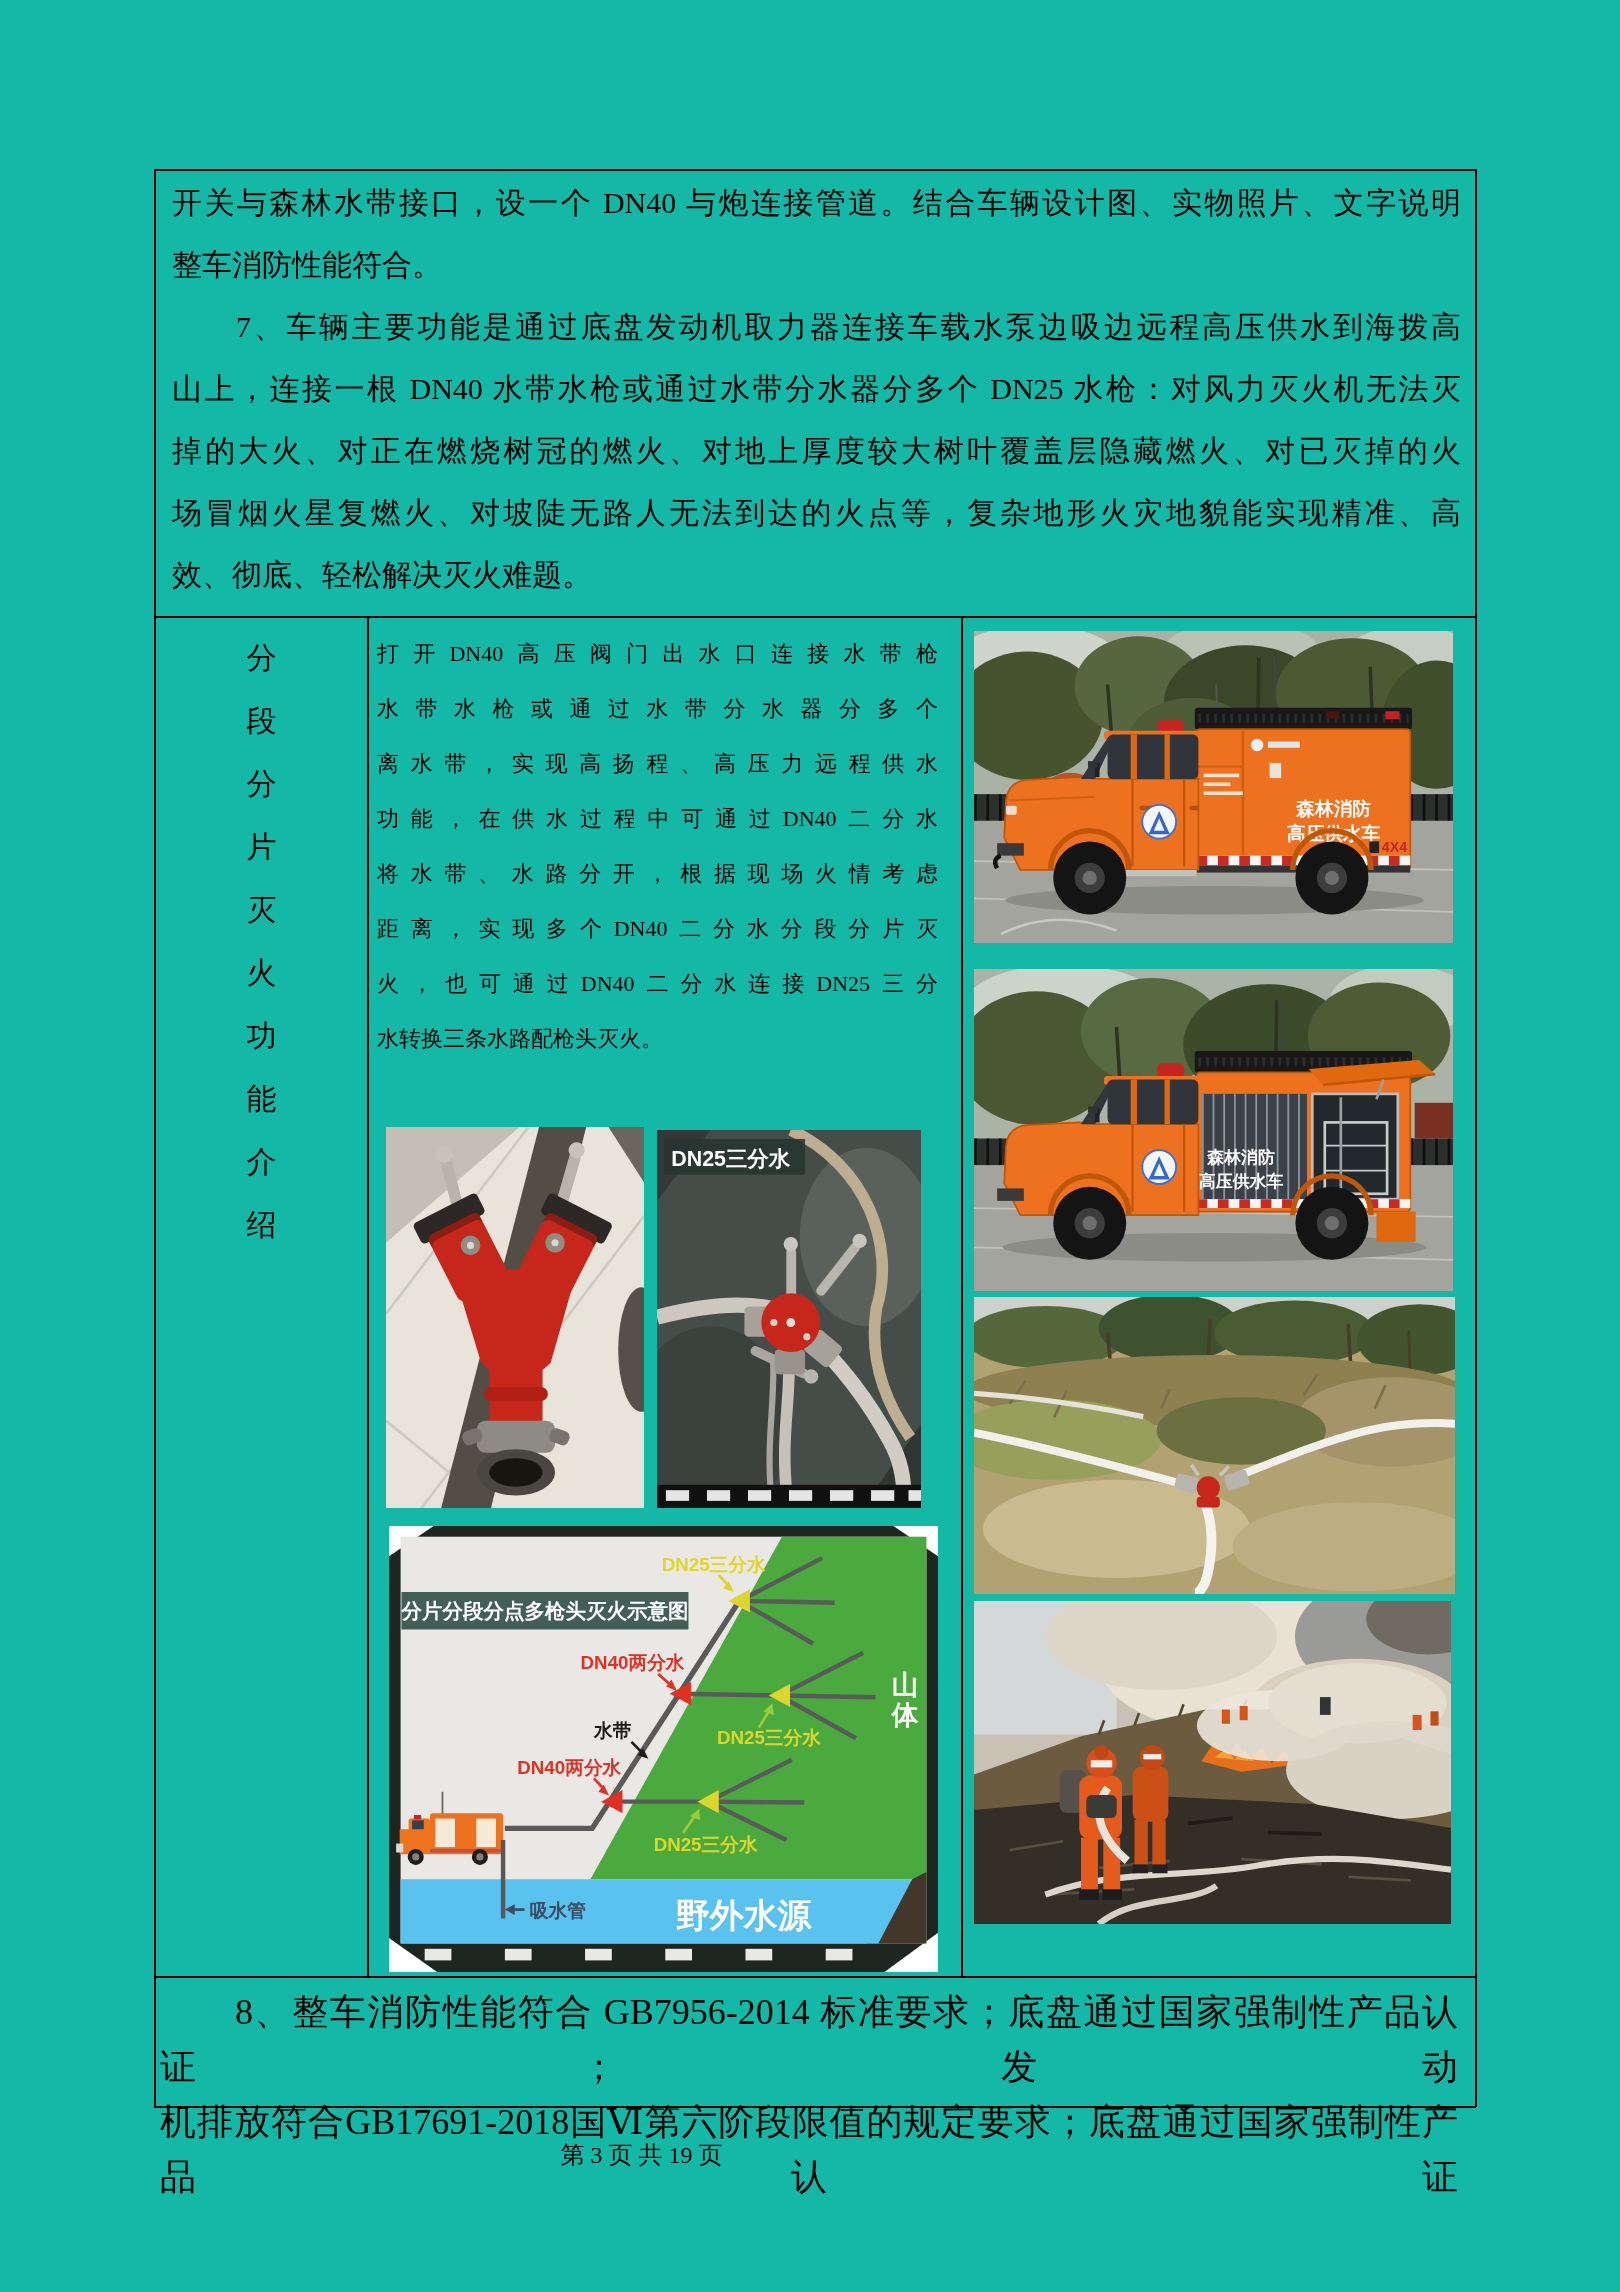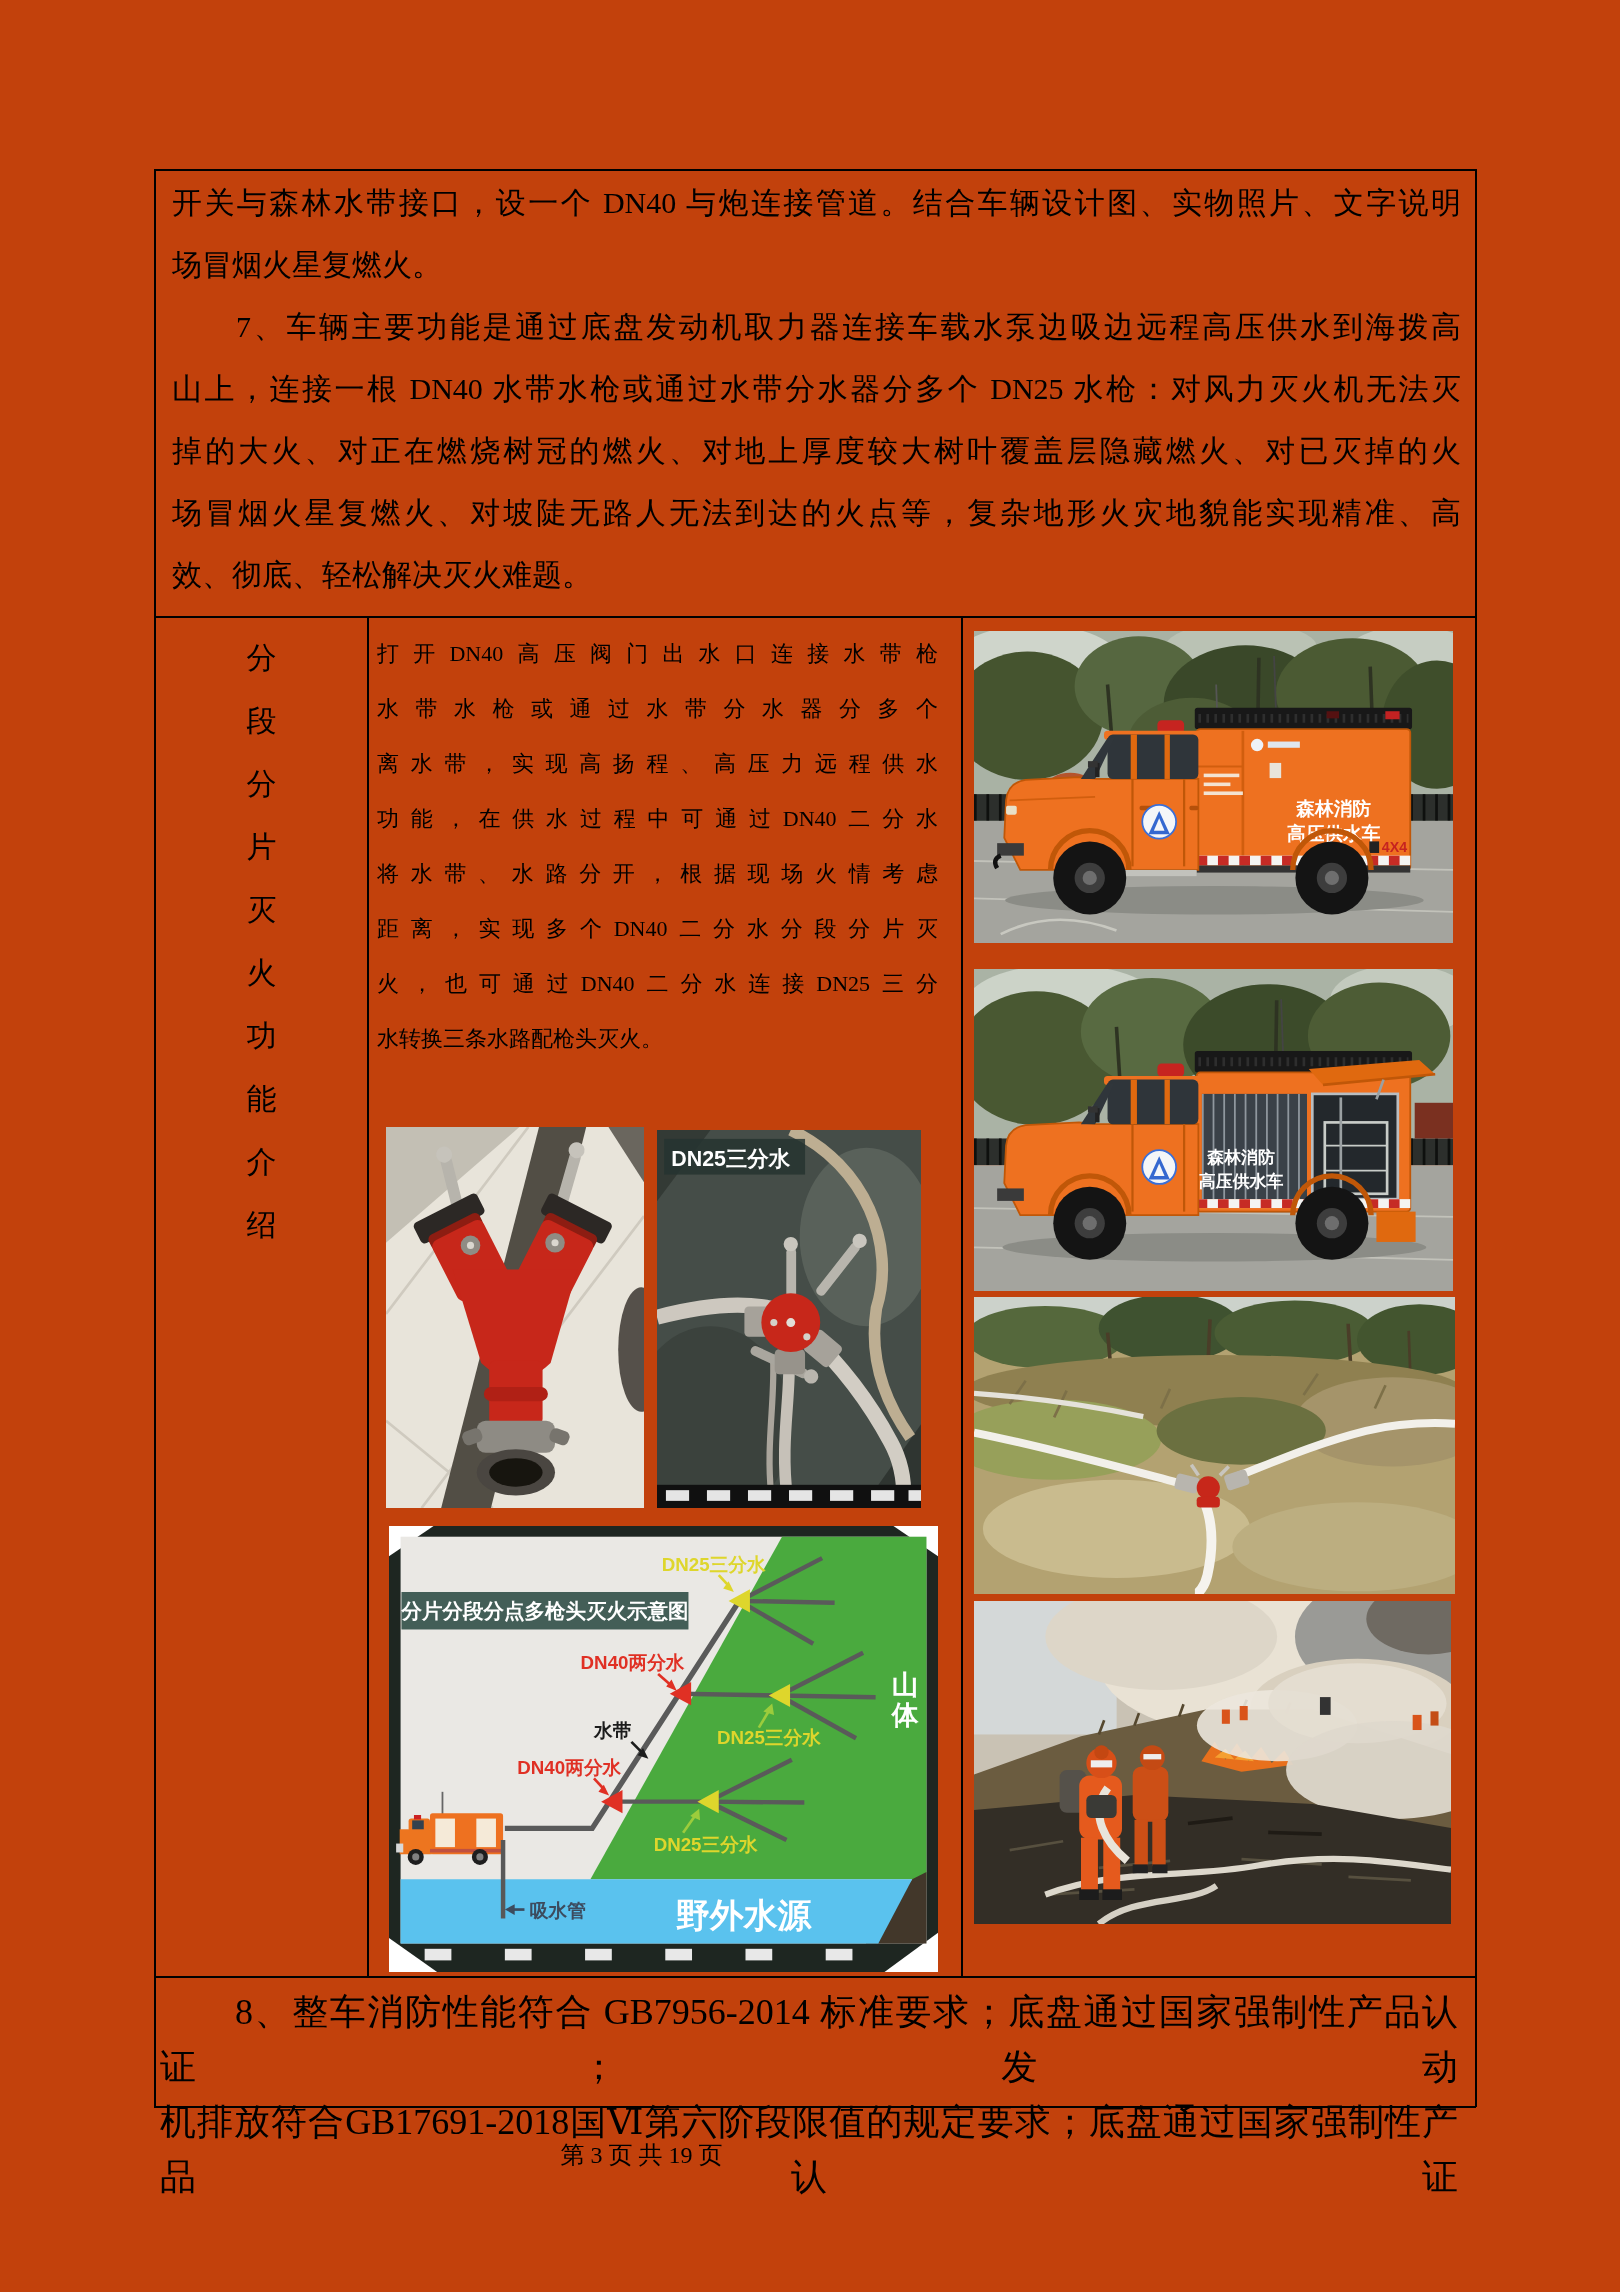--- a/index.html
+++ b/index.html
@@ -1,16 +1,16 @@
 <!DOCTYPE html>
 <html style="font-size:14.3px"><head>
 <meta charset="utf-8">
 <style>
   html,body{margin:0;padding:0;background:#ffffff;}
-  .page{position:relative;width:1621px;height:2293px;background:#c2410c;
+  .page{position:relative;width:1621px;height:2293px;background:#14b8a6;
         font-family:"Liberation Serif","DejaVu Serif",serif;color:#000;overflow:hidden;}
   .bline{position:absolute;background:#000;}
   .txt{position:absolute;}
   .tline{white-space:nowrap;}
   .tline.just{white-space:normal;text-align:justify;text-align-last:justify;}
   .tline.ind{text-indent:64px;}
   .row1{left:172px;top:172px;width:1289px;font-size:30px;line-height:62px;}
   .labelcol{left:156px;top:626px;width:211px;font-size:30px;line-height:63px;text-align:center;}
   .midtext{left:377px;top:626px;width:561px;font-size:22px;line-height:55px;}
   .row3{left:160px;top:1985px;width:1298px;font-size:36px;line-height:55px;}
@@ -36,21 +36,21 @@
   <div class="bline" style="left:154px;top:169px;width:1.8px;height:1938px;"></div>
   <div class="bline" style="left:1475px;top:169px;width:1.8px;height:1938px;"></div>
   <div class="bline" style="left:154px;top:2106px;width:1322px;height:1.8px;"></div>
   <div class="bline" style="left:154px;top:616px;width:1322px;height:1.8px;"></div>
   <div class="bline" style="left:154px;top:1976px;width:1322px;height:1.8px;"></div>
   <div class="bline" style="left:367px;top:616px;width:1.8px;height:1360px;"></div>
   <div class="bline" style="left:961px;top:616px;width:1.8px;height:1360px;"></div>
 
   <div class="txt row1">
       <div class="tline just">开关与森林水带接口，设一个 DN40 与炮连接管道。结合车辆设计图、实物照片、文字说明</div>
-      <div class="tline">场冒烟火星复燃火。</div>
+      <div class="tline">整车消防性能符合。</div>
       <div class="tline just ind">7、车辆主要功能是通过底盘发动机取力器连接车载水泵边吸边远程高压供水到海拨高</div>
       <div class="tline just">山上，连接一根 DN40 水带水枪或通过水带分水器分多个 DN25 水枪：对风力灭火机无法灭</div>
       <div class="tline just">掉的大火、对正在燃烧树冠的燃火、对地上厚度较大树叶覆盖层隐藏燃火、对已灭掉的火</div>
       <div class="tline just">场冒烟火星复燃火、对坡陡无路人无法到达的火点等，复杂地形火灾地貌能实现精准、高</div>
       <div class="tline">效、彻底、轻松解决灭火难题。</div>
     </div>
 
   <div class="txt labelcol">
       <div class="tline">分</div>
       <div class="tline">段</div>

